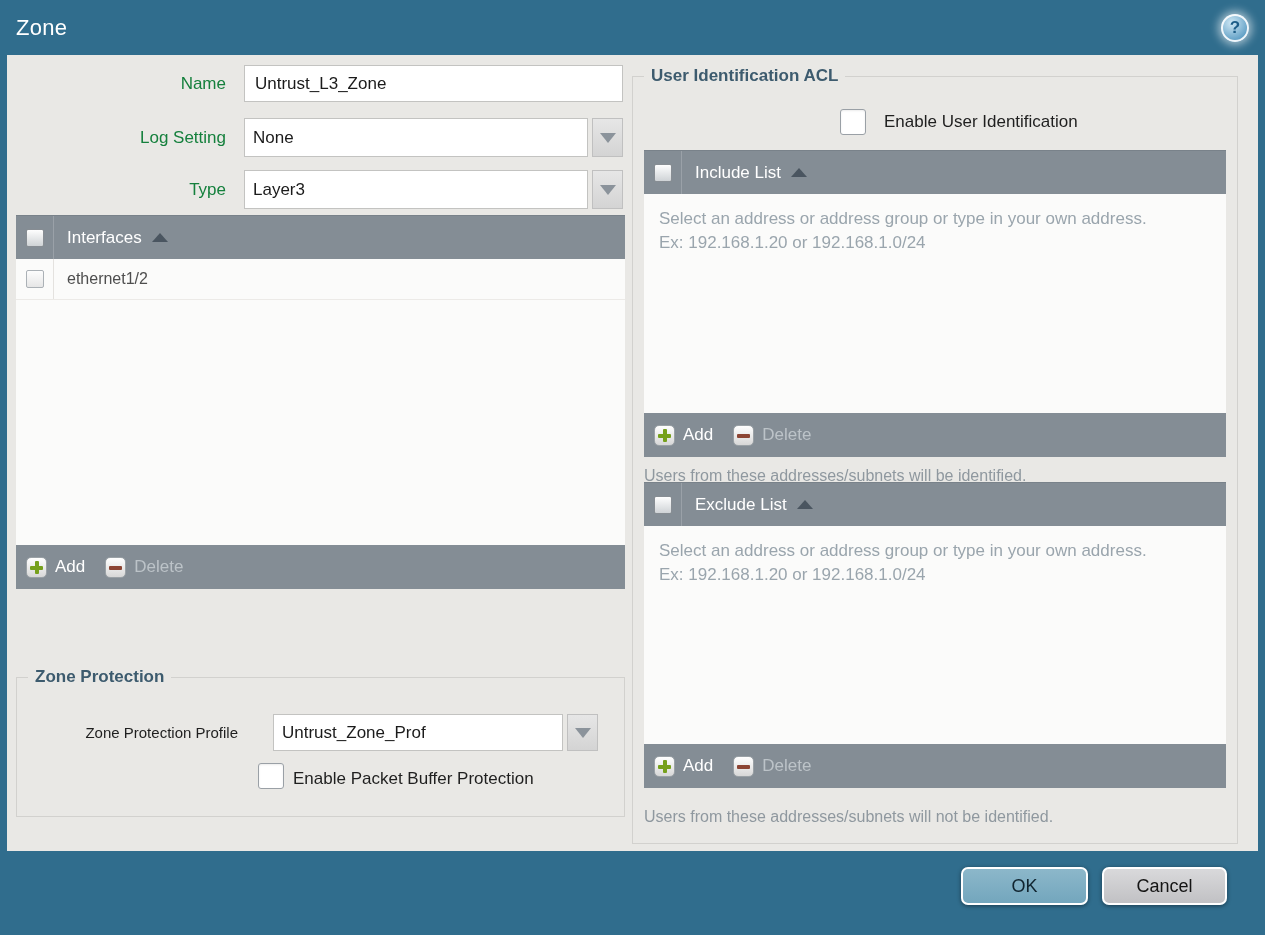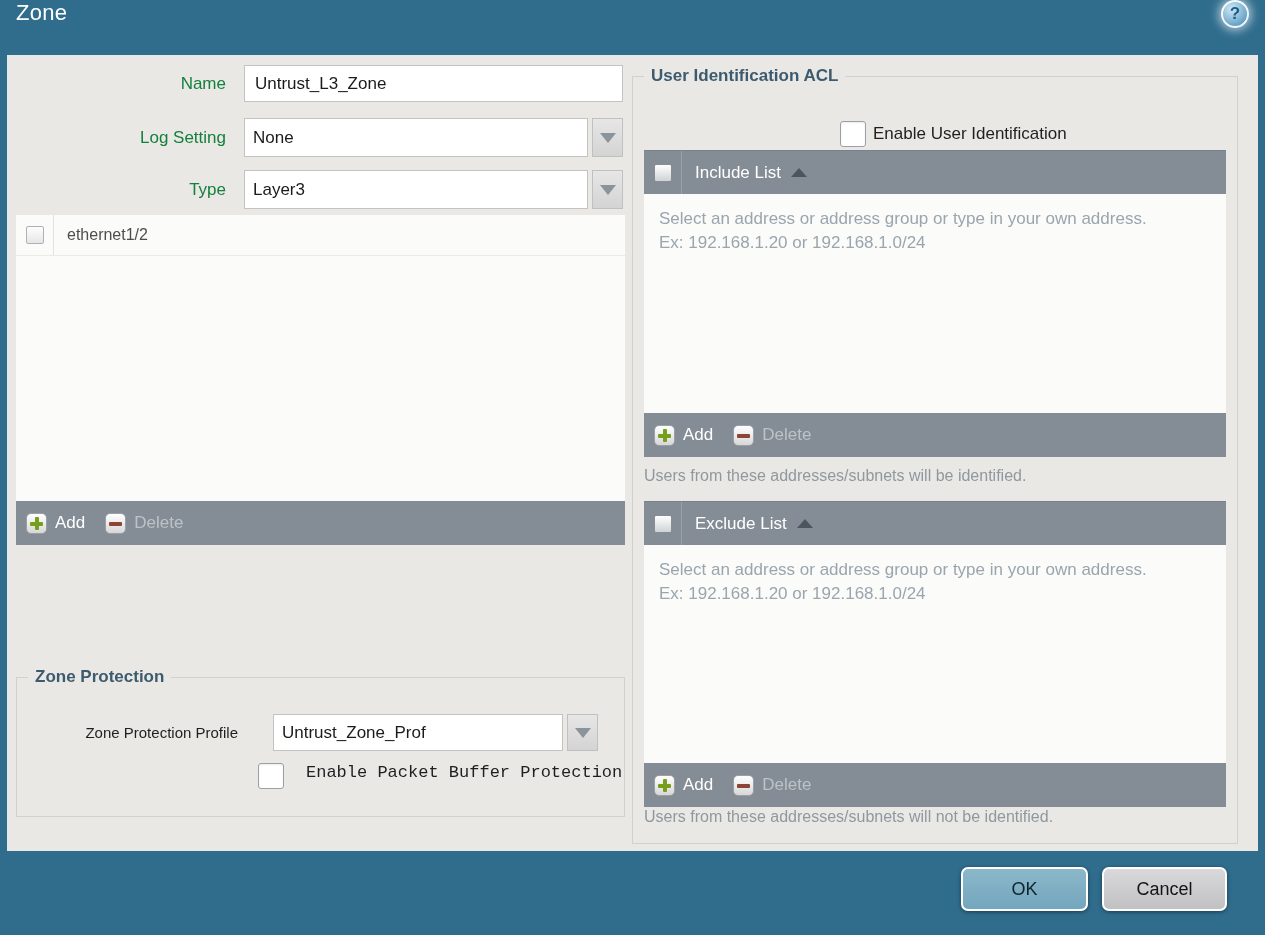--- a/index.html
+++ b/index.html
@@ -6,21 +6,21 @@
   html,body { width:1265px; height:935px; }
   body {
     font-family: "Liberation Sans", sans-serif;
     background:#2e6b8c;
     position:relative;
     overflow:hidden;
   }
   .frame { position:absolute; left:0; top:0; width:1265px; height:935px; background:#306d8d; }
 
   
-  .titlebar { position:absolute; left:0; top:0; width:1265px; height:55px; display:flex; padding:0 16px; }
+  .titlebar { position:absolute; left:0; top:0; width:1265px; height:55px; display:flex; align-items:center; padding:0 16px; }
   .title { color:#ffffff; font-size:22px; font-weight:400; letter-spacing:.3px; }
   .help-icon {
     margin-left:auto; width:28px; height:28px; border-radius:50%;
     background:radial-gradient(circle at 38% 32%, #cfe8f5, #5b9cc3 72%);
     box-shadow:0 0 8px 3px rgba(255,255,255,.55), inset 0 0 0 2px rgba(255,255,255,.9);
     display:flex; align-items:center; justify-content:center;
     color:#1d5d87; font-weight:bold; font-size:17px; cursor:pointer;
   }
 
   
@@ -85,43 +85,43 @@
   #interfaces-table .tbl-body { height:286px; }
 
   
   .fs { position:absolute; border:1px solid #d2d1ce; }
   .fs-legend { position:absolute; top:-11px; left:11px; background:#e9e8e5; padding:0 7px;
                font-size:17px; font-weight:bold; color:#3d5b6e; white-space:nowrap; }
   #zp-fieldset { left:9px; top:622px; width:609px; height:140px; }
   #zp-label { position:absolute; left:0; top:36px; width:230px; height:37px; line-height:37px;
               text-align:right; padding-right:9px; font-size:15px; color:#1f1f1f; }
   #zp-combo { position:absolute; left:256px; top:36px; width:325px; height:37px; display:flex; }
-  #zp-check-row { position:absolute; left:241px; top:85px; display:flex; align-items:flex-start; gap:22px;font-family:Liberation Mono, monospace; }
+  #zp-check-row { position:absolute; left:241px; top:85px; display:flex; align-items:flex-end; gap:9px; }
 
   .form-chk { width:26px; height:26px; background:#fff; border:1px solid #9aa0a6; border-radius:3px;
               box-shadow:inset 0 1px 2px rgba(0,0,0,.08); cursor:pointer; flex:0 0 auto; }
   .chk-label { font-size:17px; color:#1f1f1f; }
 
   #uid-fieldset { left:625px; top:21px; width:606px; height:768px;text-decoration:underline; }
-  #uid-enable-row { position:absolute; left:207px; top:44px; display:flex; align-items:center; gap:7px; }
+  #uid-enable-row { position:absolute; left:207px; top:32px; display:flex; align-items:center; gap:18px; }
 
   #include-table, #exclude-table { left:11px; width:582px; }
   #include-table { top:73px; }
   #include-table .tbl-body { height:219px; }
-  #exclude-table { top:424px; }
+  #exclude-table { top:405px; }
   #exclude-table .tbl-body { height:218px; }
   .placeholder { padding:13px 15px; max-width:520px; font-size:17px; line-height:1.42; color:#9aa5ad; }
   .helper { position:absolute; left:11px; font-size:16px; color:#8f989f; }
   #include-helper { top:390px; }
   #exclude-helper { top:731px; }
 
   
   .bottombar { position:absolute; left:0; top:851px; width:1265px; height:84px; background:#306d8d; }
   .dlg-btn {
-    position:absolute; top:16px; height:44px; border:2px solid #ffffff; border-radius:7px;
+    position:absolute; top:16px; height:38px; border:2px solid #ffffff; border-radius:7px;
     font-family:"Liberation Sans",sans-serif; font-size:18px; color:#10242f; cursor:pointer;
     box-shadow:0 1px 4px rgba(0,0,0,.45);
   }
   #ok-btn { left:961px; width:127px; background:linear-gradient(#8cb7ca,#73a6bd); }
   #cancel-btn { left:1102px; width:125px; background:linear-gradient(#d9d9db,#c1c1c4); color:#141414; }
 </style>
 </head>
 <body>
 
 <div class="frame">
@@ -146,20 +146,29 @@
 
     <div class="flabel" id="type-label">Type</div>
     <div class="combo" id="type-combo">
       <div class="combo-text">Layer3</div>
       <div class="combo-btn">
         <span class="tri-down"></span>
       </div>
     </div>
 
     <div class="tbl" id="interfaces-table">
+      <div class="tbl-header">
+        <div class="hdr-chk-cell">
+          <div class="hdr-chk"></div>
+        </div>
+        <div class="hdr-title">
+          <span>Interfaces</span>
+          <span class="tri-up"></span>
+        </div>
+      </div>
       <div class="tbl-body">
         <div class="tbl-row">
           <div class="row-chk-cell">
             <div class="row-chk"></div>
           </div>
           <div class="row-label">ethernet1/2</div>
         </div>
       </div>
       <div class="tbl-footer">
         <button class="tool-btn add">

